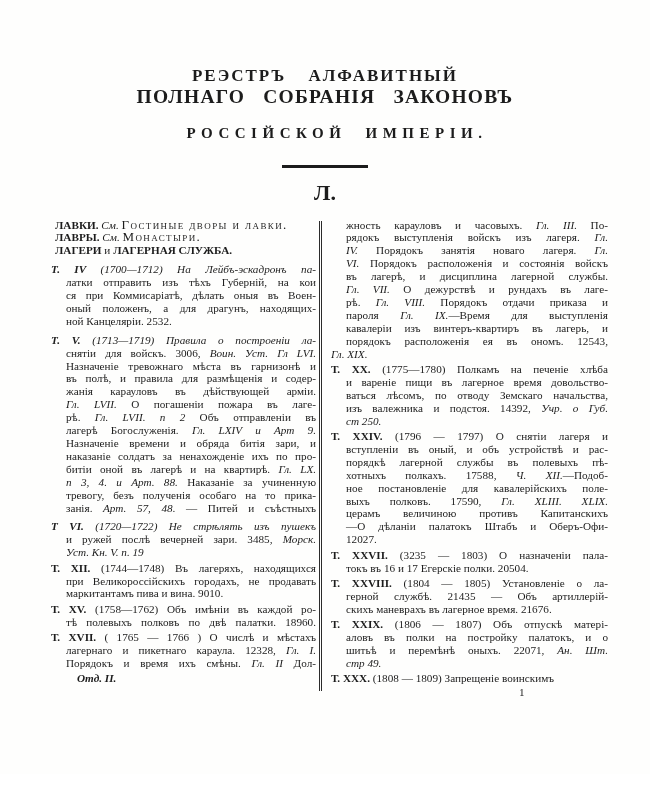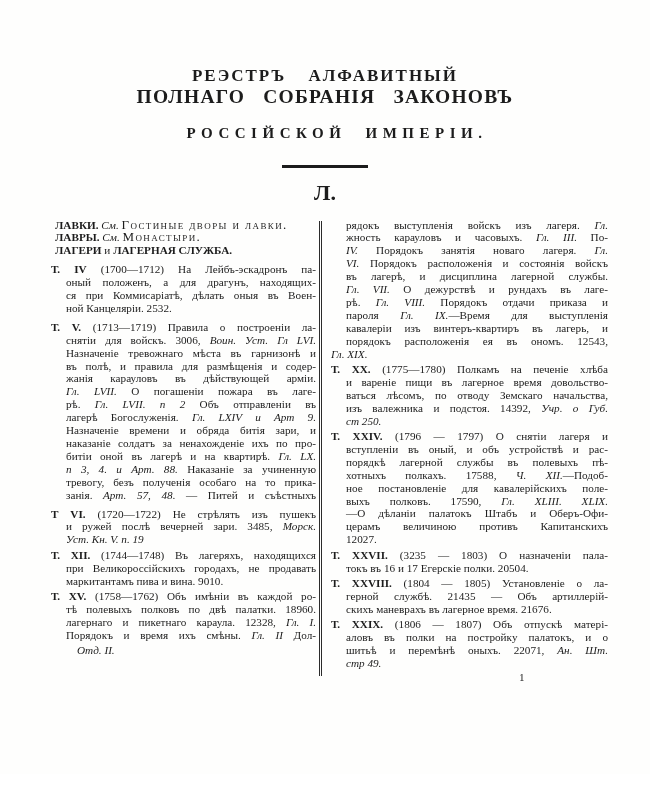--- a/index.html
+++ b/index.html
@@ -19,47 +19,48 @@
   .letter { text-align:center; font-weight:bold; font-size:22px; margin-top:12px; }
   .columns { display:flex; width:584px; margin:13px auto 0; }
   .col { width:286px; box-sizing:border-box; font-size:11.2px; line-height:12.9px; }
   .col-left  { padding-left:18px; padding-right:3px; }
   .col-right { padding-left:7px;  padding-right:2px; }
   .divider { width:1px; border-left:1.6px solid #2b2b2b; border-right:1.6px solid #2b2b2b; margin:2px 2px 8px 0; }
   .line { min-height:12.9px; }
   .line.j { text-align:justify; text-align-last:justify; }
   .line.cont { padding-left:15px; }
   .line.head { padding-left:4px; }
-  .line.gap { margin-top:6px; }
+  .line.gap { margin-top:6px;font-style:italic; }
   .line.gap-sm { margin-top:2.5px; }
   .line.sig { padding-left:26px; margin-top:2px; }
   .line.pagenum { padding-left:188px; margin-top:1px; }
   .r-n { }
   .r-b { font-weight:bold; }
   .r-i { font-style:italic; }
-  .r-bi { font-weight:normal; font-style:italic; }
+  .r-bi { font-weight:bold; font-style:italic; }
   .r-sc { font-variant:small-caps; letter-spacing:1.4px; font-size:13px;margin-top:47px; }
 </style>
 </head>
 <body>
 
 <div class="page">
   <div class="title1">РЕЭСТРЪ  АЛФАВИТНЫЙ</div>
   <div class="title2">ПОЛНАГО  СОБРАНІЯ  ЗАКОНОВЪ</div>
   <div class="title3">РОССІЙСКОЙ  ИМПЕРІИ.</div>
   <div class="rule"></div>
   <div class="letter">Л.</div>
   <div class="columns">
     <div class="col col-left">
         <div class="line head"><span class="r-b">ЛАВКИ. </span><span class="r-i">См.</span><span class="r-n"> </span><span class="r-sc">Гостиные дворы и лавки.</span></div>
         <div class="line head"><span class="r-b">ЛАВРЫ. </span><span class="r-i">См.</span><span class="r-n"> </span><span class="r-sc">Монастыри.</span></div>
         <div class="line head"><span class="r-b">ЛАГЕРИ </span><span class="r-n">и</span><span class="r-b"> ЛАГЕРНАЯ СЛУЖБА.</span></div>
         <div class="line first gap j"><span class="r-b">Т. IV</span><span class="r-n"> (1700—1712) На Лейбъ-эскадронъ па-</span></div>
+        <div class="line cont j"><span class="r-n">латки отправить изъ тѣхъ Губерній, на кои</span></div>
+        <div class="line cont j"><span class="r-n">ся при Коммисаріатѣ, дѣлать оныя въ Воен-</span></div>
         <div class="line cont j"><span class="r-n">оный положенъ, а для драгунъ, находящих-</span></div>
-        <div class="line cont j"><span class="r-n">ся при Коммисаріатѣ, дѣлать оныя въ Воен-</span></div>
         <div class="line cont"><span class="r-n">ной Канцеляріи. 2532.</span></div>
         <div class="line first gap j"><span class="r-b">Т. V.</span><span class="r-n"> (1713—1719) Правила о построеніи ла-</span></div>
         <div class="line cont j"><span class="r-n">снятіи для войскъ. 3006, </span><span class="r-i">Воин. Уст. Гл LVI.</span></div>
         <div class="line cont j"><span class="r-n">Назначеніе тревожнаго мѣста въ гарнизонѣ и</span></div>
         <div class="line cont j"><span class="r-n">въ полѣ, и правила для размѣщенія и содер-</span></div>
         <div class="line cont j"><span class="r-n">жанія карауловъ въ дѣйствующей арміи.</span></div>
         <div class="line cont j"><span class="r-i">Гл. LVII.</span><span class="r-n"> О погашеніи пожара въ лаге-</span></div>
         <div class="line cont j"><span class="r-n">рѣ. </span><span class="r-i">Гл. LVII. п 2</span><span class="r-n"> Объ отправленіи въ</span></div>
         <div class="line cont j"><span class="r-n">лагерѣ Богослуженія. </span><span class="r-i">Гл. LXIV и Арт 9.</span></div>
         <div class="line cont j"><span class="r-n">Назначеніе времени и обряда битія зари, и</span></div>
@@ -69,56 +70,58 @@
         <div class="line cont j"><span class="r-n">тревогу, безъ полученія особаго на то прика-</span></div>
         <div class="line cont j"><span class="r-n">занія. </span><span class="r-i">Арт. 57, 48.</span><span class="r-n"> — Питей и съѣстныхъ</span></div>
         <div class="line first gap j"><span class="r-b">Т VI.</span><span class="r-n"> (1720—1722) Не стрѣлять изъ пушекъ</span></div>
         <div class="line cont j"><span class="r-n">и ружей послѣ вечерней зари. 3485, </span><span class="r-i">Морск.</span></div>
         <div class="line cont"><span class="r-i">Уст. Кн. V. п. 19</span></div>
         <div class="line first gap-sm j"><span class="r-b">Т. XII.</span><span class="r-n"> (1744—1748) Въ лагеряхъ, находящихся</span></div>
         <div class="line cont j"><span class="r-n">при Великороссійскихъ городахъ, не продавать</span></div>
         <div class="line cont"><span class="r-n">маркитантамъ пива и вина. 9010.</span></div>
         <div class="line first gap-sm j"><span class="r-b">Т. XV.</span><span class="r-n"> (1758—1762) Объ имѣніи въ каждой ро-</span></div>
         <div class="line cont j"><span class="r-n">тѣ полевыхъ полковъ по двѣ палатки. 18960.</span></div>
+        <div class="line first gap-sm j"><span class="r-b">Т. XVII.</span><span class="r-n"> ( 1765 — 1766 ) О числѣ и мѣстахъ</span></div>
         <div class="line cont j"><span class="r-n">лагернаго и пикетнаго караула. 12328, </span><span class="r-i">Гл. I.</span></div>
         <div class="line cont j"><span class="r-n">Порядокъ и время ихъ смѣны. </span><span class="r-i">Гл. II</span><span class="r-n"> Дол-</span></div>
         <div class="line sig"><span class="r-bi">Отд. II.</span></div>
       </div>
     <div class="divider"></div>
     <div class="col col-right">
+        <div class="line cont j"><span class="r-n">жность карауловъ и часовыхъ. </span><span class="r-i">Гл. III.</span><span class="r-n"> По-</span></div>
         <div class="line cont j"><span class="r-n">рядокъ выступленія войскъ изъ лагеря. </span><span class="r-i">Гл.</span></div>
-        <div class="line cont j"><span class="r-n">жность карауловъ и часовыхъ. </span><span class="r-i">Гл. III.</span><span class="r-n"> По-</span></div>
         <div class="line cont j"><span class="r-i">IV.</span><span class="r-n"> Порядокъ занятія новаго лагеря. </span><span class="r-i">Гл.</span></div>
         <div class="line cont j"><span class="r-i">VI.</span><span class="r-n"> Порядокъ расположенія и состоянія войскъ</span></div>
         <div class="line cont j"><span class="r-n">въ лагерѣ, и дисциплина лагерной службы.</span></div>
         <div class="line cont j"><span class="r-i">Гл. VII.</span><span class="r-n"> О дежурствѣ и рундахъ въ лаге-</span></div>
         <div class="line cont j"><span class="r-n">рѣ. </span><span class="r-i">Гл. VIII.</span><span class="r-n"> Порядокъ отдачи приказа и</span></div>
         <div class="line cont j"><span class="r-n">пароля </span><span class="r-i">Гл. IX.</span><span class="r-n">—Время для выступленія</span></div>
         <div class="line cont j"><span class="r-n">кавалеріи изъ винтеръ-квартиръ въ лагерь, и</span></div>
         <div class="line cont j"><span class="r-n">порядокъ расположенія ея въ ономъ. 12543,</span></div>
         <div class="line"><span class="r-i">Гл. XIX.</span></div>
         <div class="line first gap-sm j"><span class="r-b">Т. XX.</span><span class="r-n"> (1775—1780) Полкамъ на печеніе хлѣба</span></div>
         <div class="line cont j"><span class="r-n">и вареніе пищи въ лагерное время довольство-</span></div>
         <div class="line cont j"><span class="r-n">ваться лѣсомъ, по отводу Земскаго начальства,</span></div>
         <div class="line cont j"><span class="r-n">изъ валежника и подстоя. 14392, </span><span class="r-i">Учр. о Губ.</span></div>
         <div class="line cont"><span class="r-i">ст 250.</span></div>
         <div class="line first gap-sm j"><span class="r-b">Т. XXIV.</span><span class="r-n"> (1796 — 1797) О снятіи лагеря и</span></div>
         <div class="line cont j"><span class="r-n">вступленіи въ оный, и объ устройствѣ и рас-</span></div>
         <div class="line cont j"><span class="r-n">порядкѣ лагерной службы въ полевыхъ пѣ-</span></div>
         <div class="line cont j"><span class="r-n">хотныхъ полкахъ. 17588, </span><span class="r-i">Ч. XII.</span><span class="r-n">—Подоб-</span></div>
         <div class="line cont j"><span class="r-n">ное постановленіе для кавалерійскихъ поле-</span></div>
         <div class="line cont j"><span class="r-n">выхъ полковъ. 17590, </span><span class="r-i">Гл. XLIII. XLIX.</span></div>
+        <div class="line cont j"><span class="r-n">церамъ величиною противъ Капитанскихъ</span></div>
         <div class="line cont j"><span class="r-n">—О дѣланіи палатокъ Штабъ и Оберъ-Офи-</span></div>
-        <div class="line cont j"><span class="r-n">церамъ величиною противъ Капитанскихъ</span></div>
         <div class="line cont"><span class="r-n">12027.</span></div>
         <div class="line first gap-sm j"><span class="r-b">Т. XXVII.</span><span class="r-n"> (3235 — 1803) О назначеніи пала-</span></div>
         <div class="line cont"><span class="r-n">токъ въ 16 и 17 Егерскіе полки. 20504.</span></div>
         <div class="line first gap-sm j"><span class="r-b">Т. XXVIII.</span><span class="r-n"> (1804 — 1805) Установленіе о ла-</span></div>
         <div class="line cont j"><span class="r-n">герной службѣ. 21435 — Объ артиллерій-</span></div>
         <div class="line cont"><span class="r-n">скихъ маневрахъ въ лагерное время. 21676.</span></div>
         <div class="line first gap-sm j"><span class="r-b">Т. XXIX.</span><span class="r-n"> (1806 — 1807) Объ отпускѣ матері-</span></div>
         <div class="line cont j"><span class="r-n">аловъ въ полки на постройку палатокъ, и о</span></div>
         <div class="line cont j"><span class="r-n">шитьѣ и перемѣнѣ оныхъ. 22071, </span><span class="r-i">Ан. Шт.</span></div>
         <div class="line cont"><span class="r-i">стр 49.</span></div>
+        <div class="line first gap-sm"><span class="r-b">Т. XXX.</span><span class="r-n"> (1808 — 1809) Запрещеніе воинскимъ</span></div>
         <div class="line pagenum"><span class="r-n">1</span></div>
       </div>
   </div>
 </div>
 
 </body></html>

